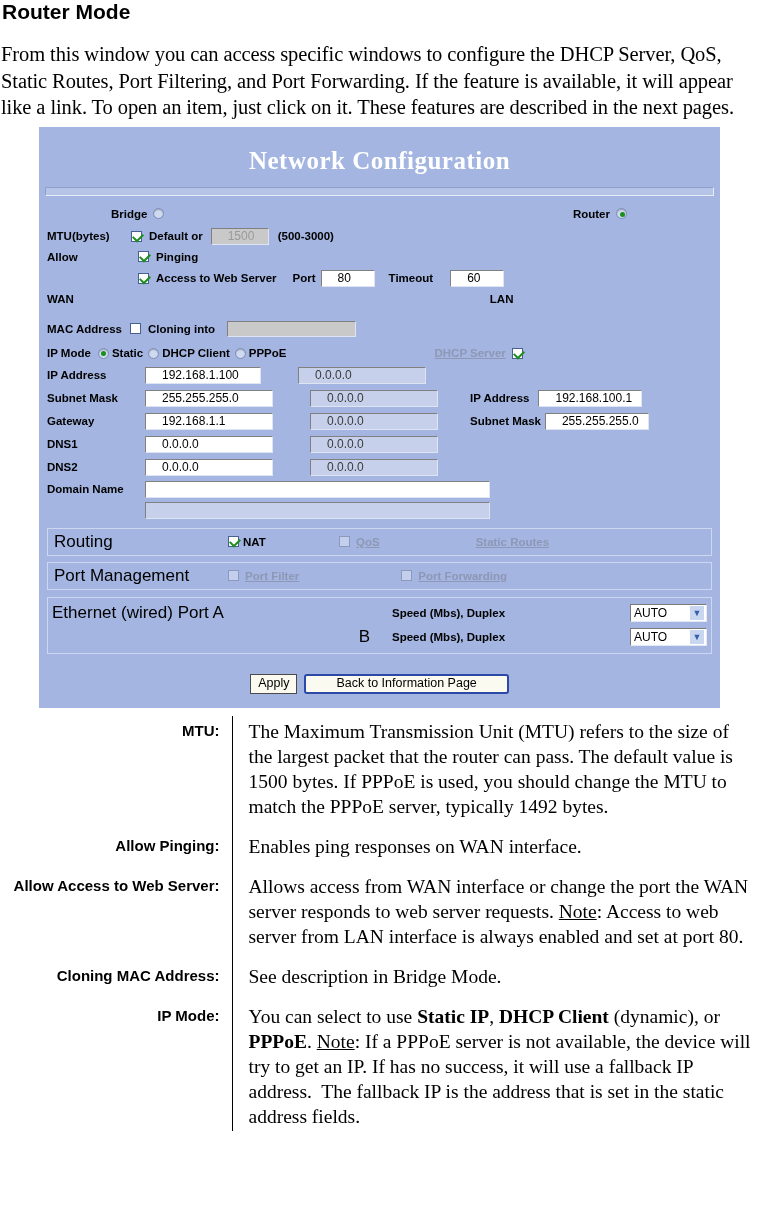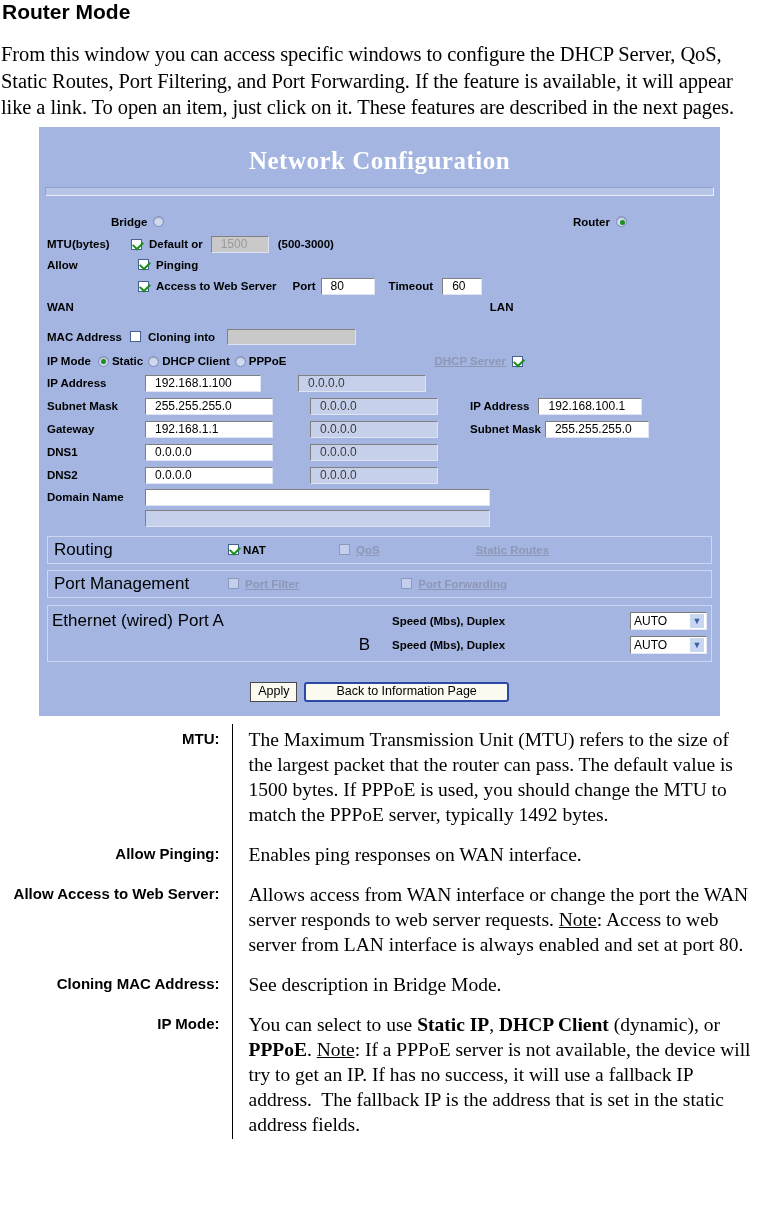--- a/index.html
+++ b/index.html
@@ -111,21 +111,21 @@
     background: #c3cfec;
     border: 1px solid #8b99bd;
   }
 
   
   .inp {
     font-family: "Liberation Sans", sans-serif;
     font-size: 12px;
     height: 17px;
     line-height: 15px;
-    padding: 0 9px;
+    padding: 0 16px;
     background: #ffffff;
     border-top: 1px solid #808080;
     border-left: 1px solid #808080;
     border-bottom: 1px solid #dfe4f2;
     border-right: 1px solid #dfe4f2;
     color: #000;
     display: inline-block;
     overflow: hidden;
     white-space: nowrap;
   }
@@ -244,21 +244,21 @@
   <h1 class="doc-title">Router Mode</h1>
   <p class="doc-para">From this window you can access specific windows to configure the DHCP Server, QoS, Static Routes, Port Filtering, and Port Forwarding. If the feature is available, it will appear like a link. To open an item, just click on it. These features are described in the next pages.</p>
 
   <div class="panel">
 
     <div class="panel-title">Network Configuration</div>
     <div class="title-rule"></div>
 
     <div class="panel-body">
 
-      <div class="row" style="height:24px; margin-top:8px;">
+      <div class="row" style="height:24px; margin-top:0;">
         <div style="width:64px"></div>
         <span class="lbl">Bridge</span>
         <span class="radio" style="margin-left:6px"></span>
         <div style="flex:1"></div>
         <span class="lbl">Router</span>
         <span class="radio on" style="margin-left:6px; margin-right:85px"></span>
       </div>
 
       <div class="row" style="height:21px">
         <span class="lbl" style="width:84px">MTU(bytes)</span>
@@ -274,21 +274,21 @@
         <span class="lbl" style="margin-left:7px">Pinging</span>
       </div>
 
       <div class="row" style="height:23px">
         <span style="width:84px"></span>
         <span class="cbox on" style="margin-left:7px"></span>
         <span class="lbl" style="margin-left:7px">Access to Web Server</span>
         <span class="lbl" style="margin-left:16px">Port</span>
         <span class="inp" style="width:54px; margin-left:5px">80</span>
         <span class="lbl" style="margin-left:14px">Timeout</span>
-        <span class="inp" style="width:40px; margin-left:9px">60</span>
+        <span class="inp" style="width:54px; margin-left:17px">60</span>
       </div>
 
       <div class="row" style="height:18px">
         <span class="lbl">WAN</span>
         <span class="lbl" style="margin-left:416px">LAN</span>
       </div>
 
       <div class="row" style="height:28px; margin-top:7px">
         <span class="lbl">MAC Address</span>
         <span class="cbox" style="margin-left:8px"></span>

